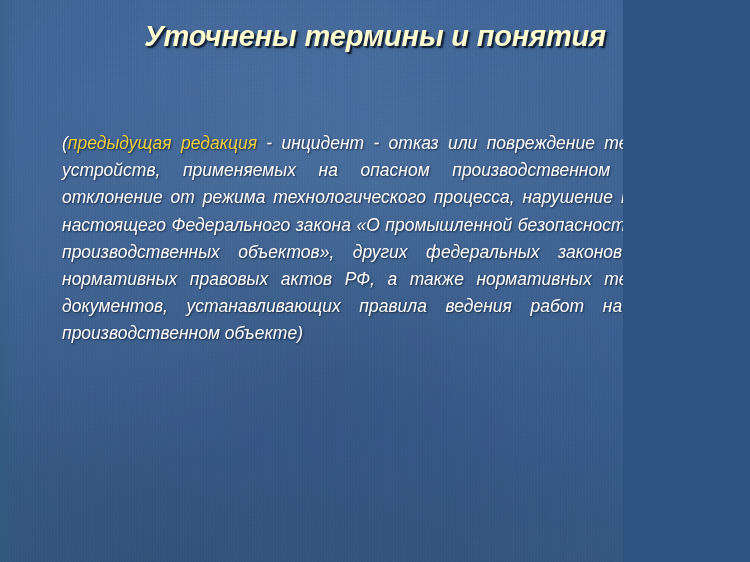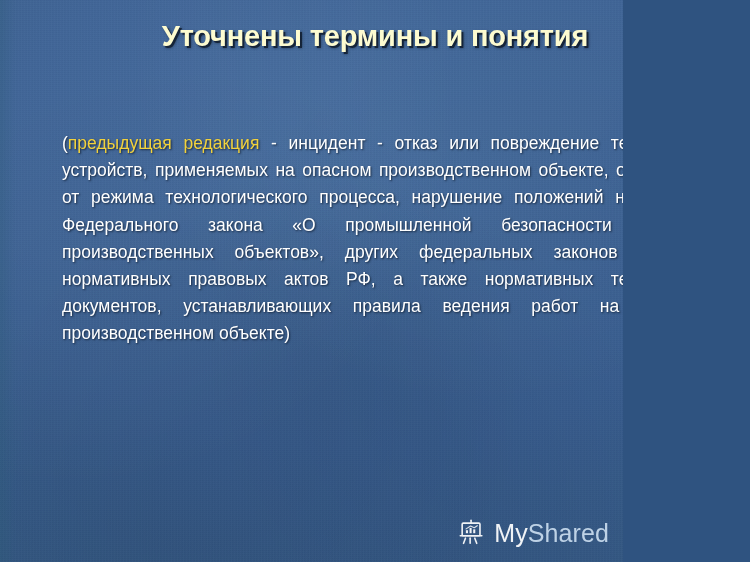--- a/index.html
+++ b/index.html
@@ -11,20 +11,21 @@
     font-family: "Liberation Sans", sans-serif;
   }
 
   #slide {
     position: relative;
     width: 623px;
     height: 562px;
     overflow: hidden;
     background:
       radial-gradient(ellipse 900px 620px at 58% 34%, #41699d 0%, #3a6094 42%, #335781 78%, #2e5078 100%);
+    font-style: italic;
   }
 
   
   #slide::before {
     content: "";
     position: absolute;
     inset: 0;
     pointer-events: none;
     background-image:
       radial-gradient(circle at 12% 18%, rgba(255,255,255,0.035) 0 22%, rgba(0,0,0,0) 55%),
@@ -141,35 +142,14 @@
 
   <div id="body" class="layer">
 
 
     <p id="para-prev" class="para justified">
       <span>(</span><span class="hl">предыдущая редакция</span><span> - инцидент - отказ или повреждение технических устройств, применяемых на опасном производственном объекте, отклонение от режима технологического процесса, нарушение положений настоящего Федерального закона «О промышленной безопасности опасных производственных объектов», других федеральных законов и иных нормативных правовых актов РФ, а также нормативных технических документов, устанавливающих правила ведения работ на опасном производственном объекте)</span>
     </p>
 
   </div>
 
-  <div id="watermark" class="layer">
-    <svg id="watermark-icon" viewBox="0 0 32 32">
-      <g fill="none" stroke="#ffffff" stroke-width="1.7" stroke-linecap="round" stroke-linejoin="round">
-        <rect x="5.5" y="5.5" width="19" height="13.5" rx="1.2"></rect>
-        <line x1="15" y1="2.5" x2="15" y2="5.5"></line>
-        <line x1="3.5" y1="19" x2="26.5" y2="19"></line>
-        <line x1="9" y1="21.5" x2="7" y2="27"></line>
-        <line x1="14" y1="21.5" x2="14" y2="27"></line>
-        <line x1="19" y1="21.5" x2="21" y2="27"></line>
-      </g>
-      <g fill="#ffffff">
-        <rect x="9.5" y="13" width="2.2" height="3.2"></rect>
-        <rect x="13.4" y="10.6" width="2.2" height="5.6"></rect>
-        <rect x="17.3" y="12.1" width="2.2" height="4.1"></rect>
-      </g>
-      <polyline points="9.7,11.6 14.5,8.6 18.4,10.4 21.6,8.2" fill="none" stroke="#ffffff" stroke-width="1.2" stroke-linecap="round" stroke-linejoin="round" opacity="0.9"></polyline>
-    </svg>
-    <div id="watermark-text">
-      <span class="w-my">My</span><span class="w-shared">Shared</span>
-    </div>
-  </div>
 
 </div>
 
 </body></html>

